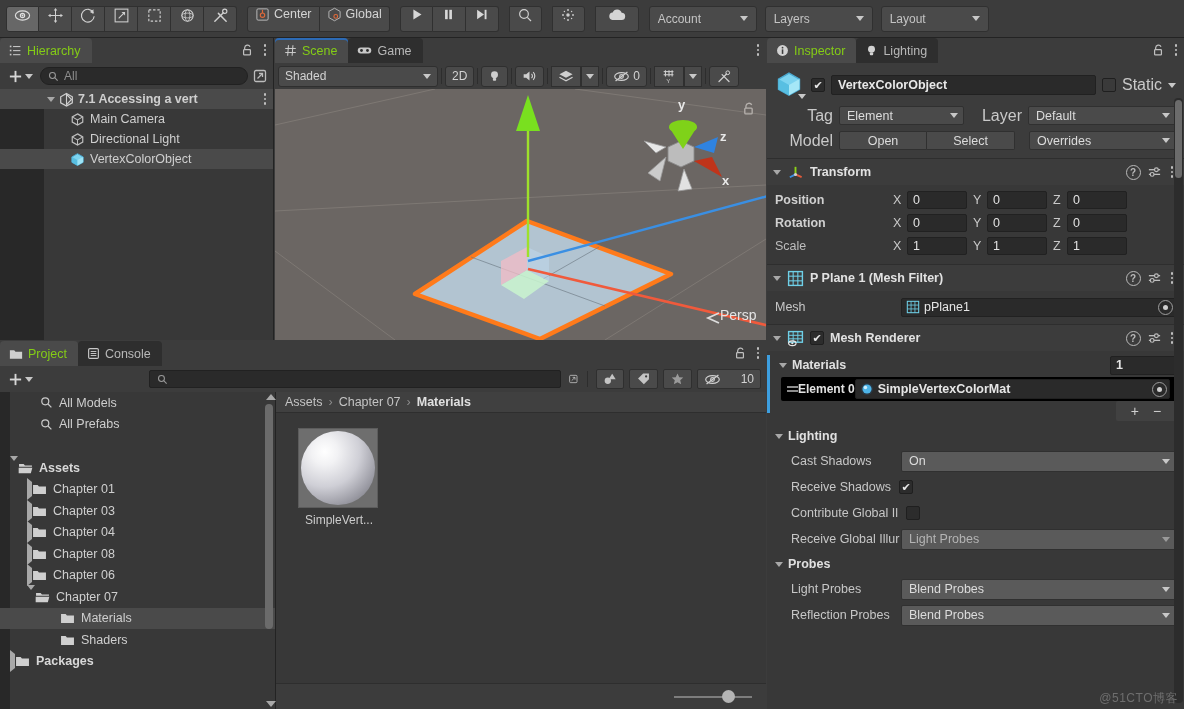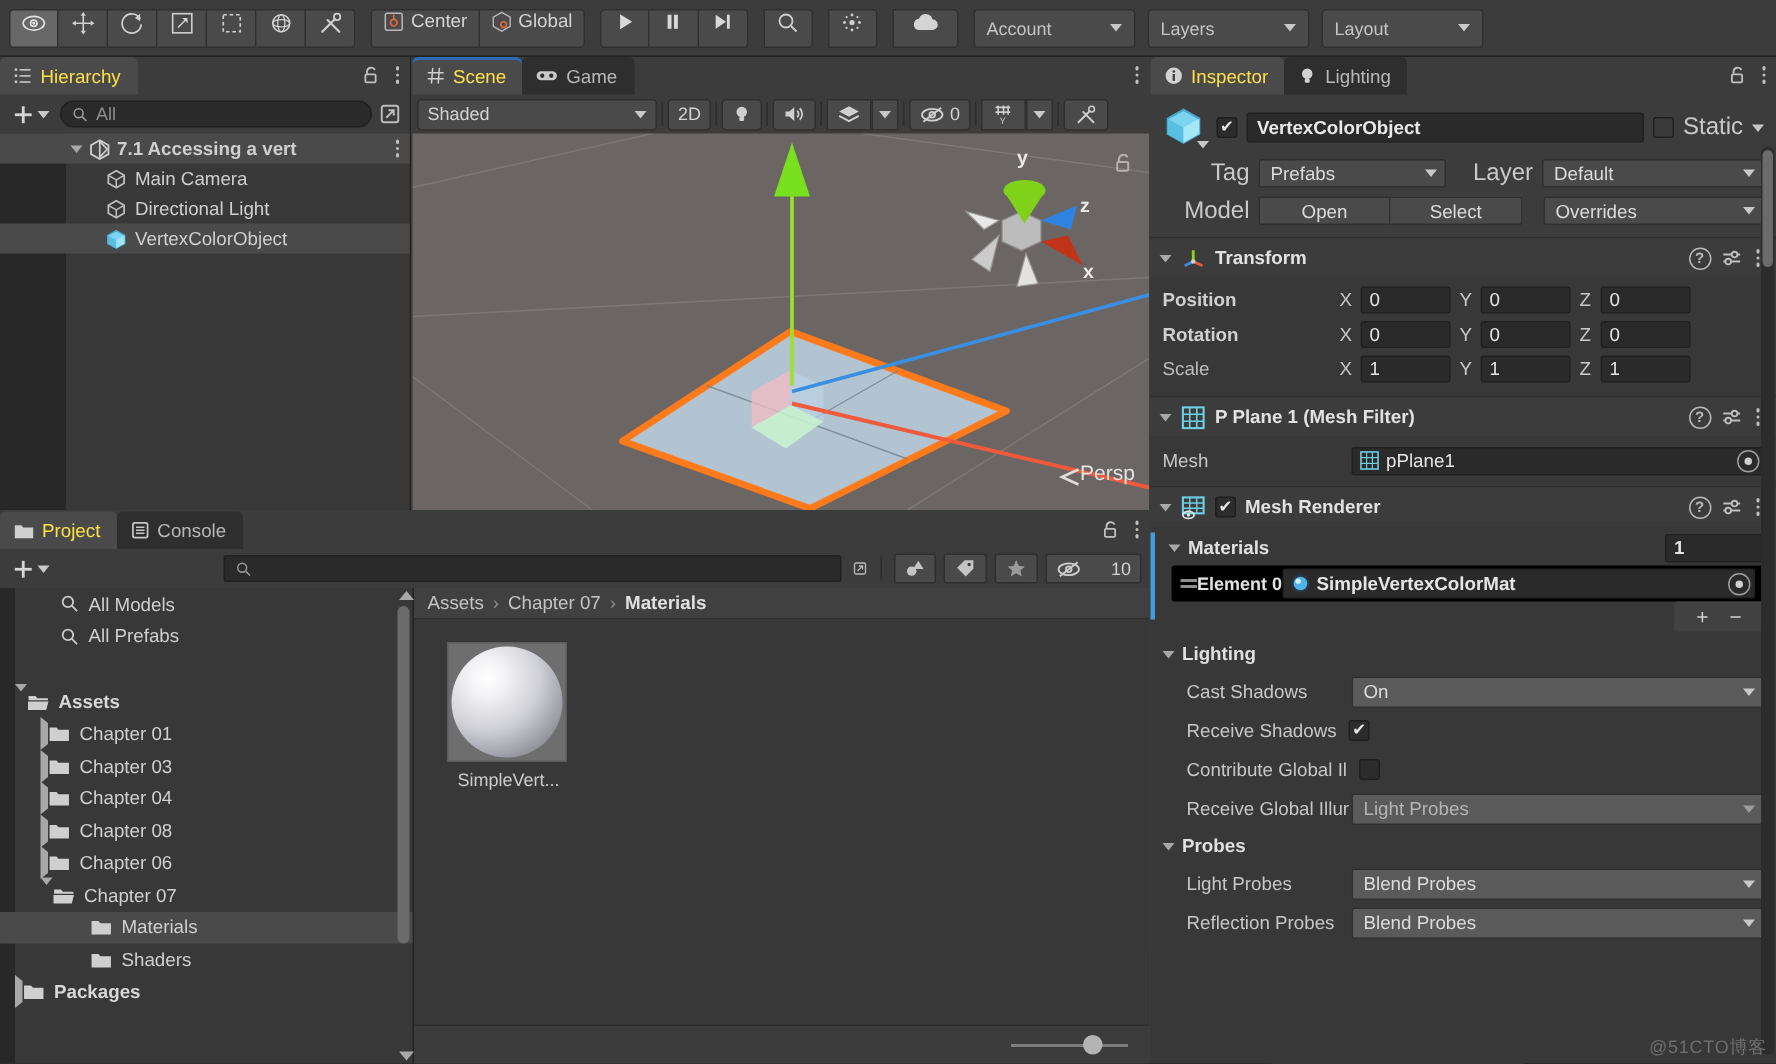--- a/index.html
+++ b/index.html
@@ -44,21 +44,21 @@
   
   .panel-tabbar {
     height: 25px; background: #3c3c3c; display: flex; align-items: flex-end;
     position: relative;
   }
   .tab {
     height: 25px; padding: 0 11px 0 9px; display: flex; align-items: center; gap: 5px;
     font-size: 12.5px; color: #b8b8b8; background: #2e2e2e; cursor: pointer;
     border-radius: 4px 4px 0 0;
   }
-  .tab.active { background: #4a4a4a; color: #fde047; }
+  .tab.active { background: #4a4a4a; color: #84cc16; }
   .tab.topline { box-shadow: inset 0 2px 0 0 #2c6ab5; }
   .tabbar-right { position: absolute; right: 4px; top: 4px; display: flex; align-items: center; gap: 7px; }
 
   .kebab { display: flex; flex-direction: column; gap: 2px; cursor: pointer; padding: 2px 3px; }
   .kebab i { width: 2.5px; height: 2.5px; background: #c0c0c0; border-radius: 50%; display: block; }
 
   
   .hierarchy { position: absolute; left: 0; top: 38px; width: 274px; height: 302px; background: #3c3c3c; border-right: 1px solid #232323; }
   .h-toolrow { height: 26px; background: #3c3c3c; display: flex; align-items: center; padding: 0 5px; gap: 4px; }
   .plus-btn { display: flex; align-items: center; gap: 2px; cursor: pointer; padding: 2px 3px; }
@@ -815,21 +815,21 @@
         <div class="name-field">
           <span>VertexColorObject</span>
         </div>
         <div class="static-cb"></div>
         <span class="lbl">Static</span>
         <span class="caret"></span>
       </div>
       <div class="insp-row">
         <span class="lbl" style="width:58px;text-align:right">Tag</span>
         <div class="dd" style="width:125px">
-          <span>Prefabs</span>
+          <span>Element</span>
           <span class="caret"></span>
         </div>
         <span class="lbl" style="width:52px;text-align:right">Layer</span>
         <div class="dd" style="flex:1">
           <span>Default</span>
           <span class="caret"></span>
         </div>
       </div>
       <div class="insp-row" style="margin-bottom:2px">
         <span class="lbl" style="width:58px;text-align:right">Model</span>

